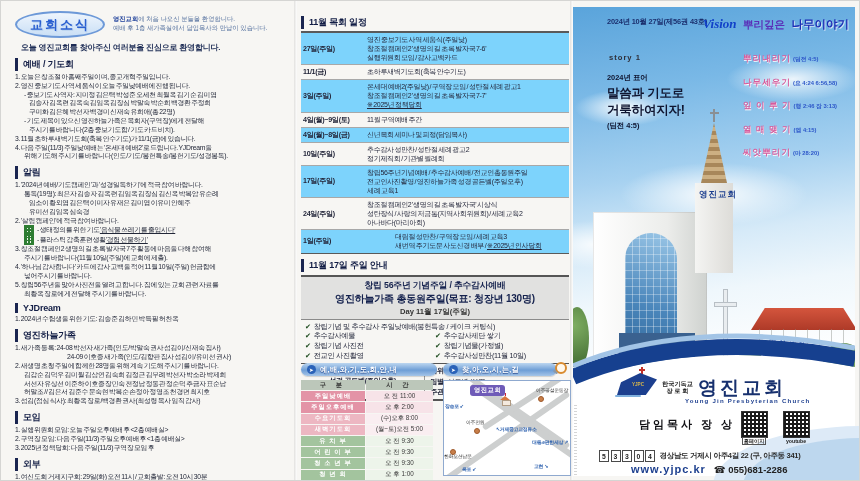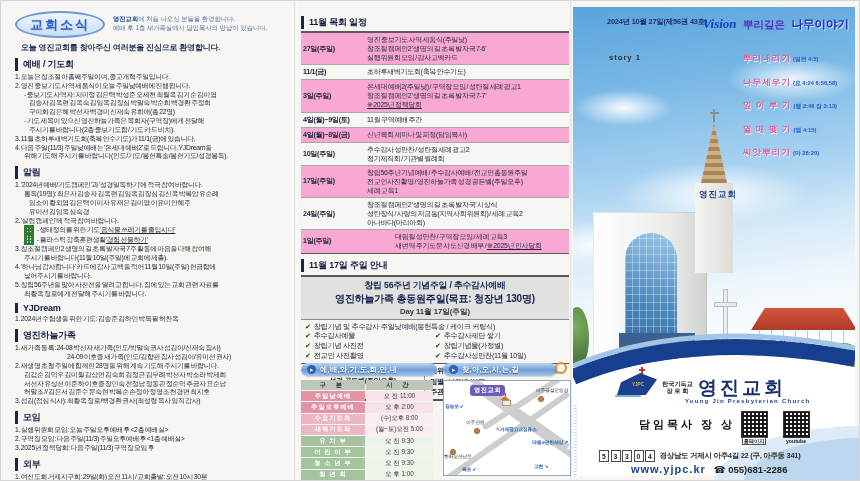--- a/index.html
+++ b/index.html
@@ -19,21 +19,21 @@
   .i1{padding-left:9px;} .i2{padding-left:14px;} .i3{padding-left:52px;}
   .u{text-decoration:underline;}
   .flex{display:flex;align-items:center;}
   .qr-green{flex:none;width:8px;height:8px;margin:0 3px 0 9px;border:1px solid #2e7d32;
     background-image:repeating-linear-gradient(0deg,#2e7d32 0 1.5px,transparent 1.5px 3px),repeating-linear-gradient(90deg,#2e7d32 0 1.5px,#eaf4e8 1.5px 3px);}
   
   .panel-mid{position:absolute;left:300px;top:10px;width:268px;height:465px;color:#23263a;}
   .sch-table{border-top:2px solid #5a5a5a;border-bottom:1.5px solid #5a5a5a;}
   .sch-row{display:flex;border-bottom:1px solid #a8a8a8;padding:2px 0;}
   .sch-row:last-child{border-bottom:none;gap:28px;}
-  .sch-row.alt{background:#f9a8d4;}
+  .sch-row.alt{background:#7dd3fc;}
   .sch-date{flex:none;width:64px;padding-left:2px;display:flex;align-items:center;font-size:7.1px;font-weight:600;letter-spacing:-0.3px;}
   .sch-body{flex:1;}
   .sch-line{font-size:7px;line-height:1.3;white-space:nowrap;letter-spacing:-0.3px;word-spacing:-1px;}
   .g17{border-top:2px solid #555;border-bottom:2px solid #555;margin-top:3px;}
   .g17-head{background:#e1e1e0;text-align:center;padding:3px 0 2px;border-bottom:1px solid #8a8a8a;}
   .g17-h1{font-size:8.8px;font-weight:800;color:#15224e;letter-spacing:-0.2px;}
   .g17-h2{font-size:10px;font-weight:800;color:#15224e;letter-spacing:-0.2px;}
   .g17-h3{font-size:7.6px;font-weight:800;color:#333;margin-top:1px;}
   .g17-checks{padding:2px 4px 3px;}
   .chk-line{display:flex;gap:3px;font-size:7.2px;line-height:1.35;white-space:nowrap;letter-spacing:-0.3px;}
@@ -428,20 +428,26 @@
       <div class="tree" style="left:272px;top:348px;width:30px;height:28px;"></div>
       <div class="tree" style="left:166px;top:336px;width:22px;height:24px;"></div>
       <div class="tree" style="left:-8px;top:300px;width:24px;height:62px;"></div>
       <div class="r-date">2024년 10월 27일(제56권 43호)</div>
       <div class="v-title">
         <span class="v-en">Vision</span>
         <span class="v-mid">뿌리깊은</span>
         <span class="v-tail">나무이야기</span>
       </div>
       <div class="r-story">story 1</div>
+      <div class="r-motto">
+        <div class="lab">2024년 표어</div>
+        <div class="m1">말씀과 기도로</div>
+        <div class="m2">거룩하여지자!</div>
+        <div class="ref">(딤전 4:5)</div>
+      </div>
       <div class="v-list">
         <div class="v-item"><span class="t">뿌리내리기</span><span class="r">(딤전 4:5)</span></div>
         <div class="v-item"><span class="t">나무세우기</span><span class="r">(요 4:24 6:56,58)</span></div>
         <div class="v-item"><span class="t">잎 이 루 기</span><span class="r">(행 2:46 잠 3:13)</span></div>
         <div class="v-item"><span class="t">열 매 맺 기</span><span class="r">(엡 4:15)</span></div>
         <div class="v-item"><span class="t">씨앗뿌리기</span><span class="r">(마 28:20)</span></div>
       </div>
     </div>
 
     <svg class="swoosh" viewBox="0 0 282 62">

